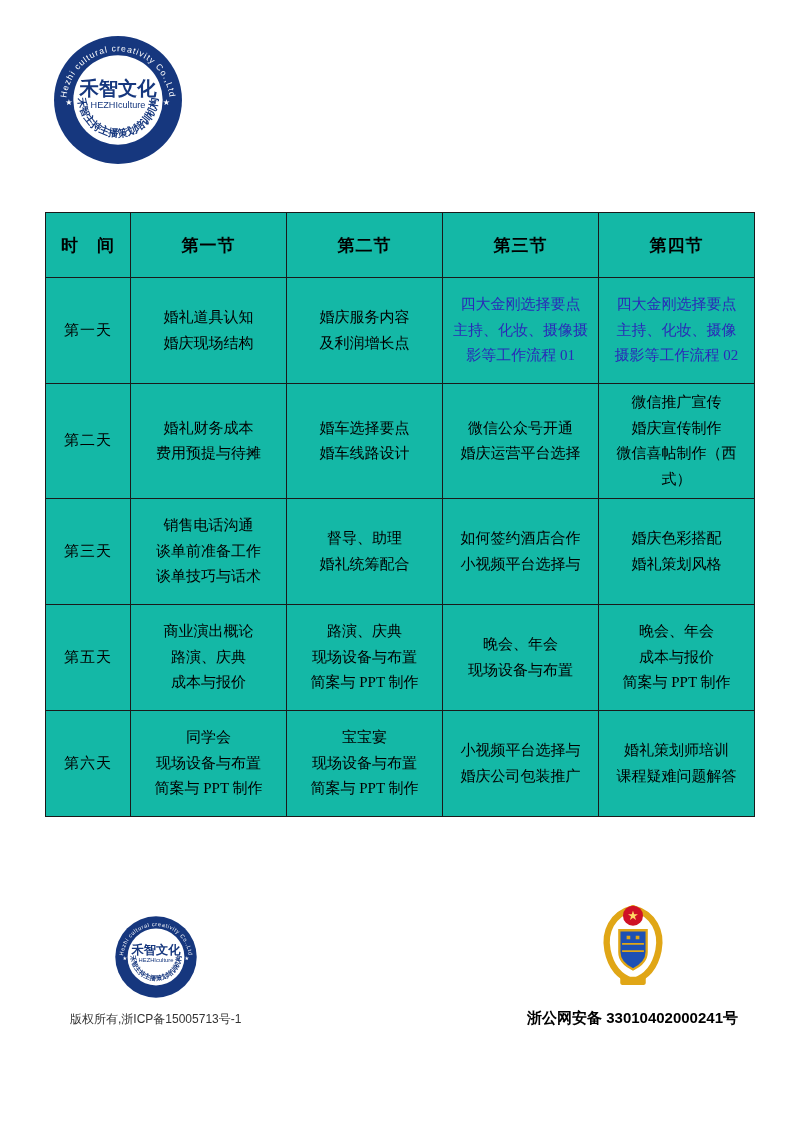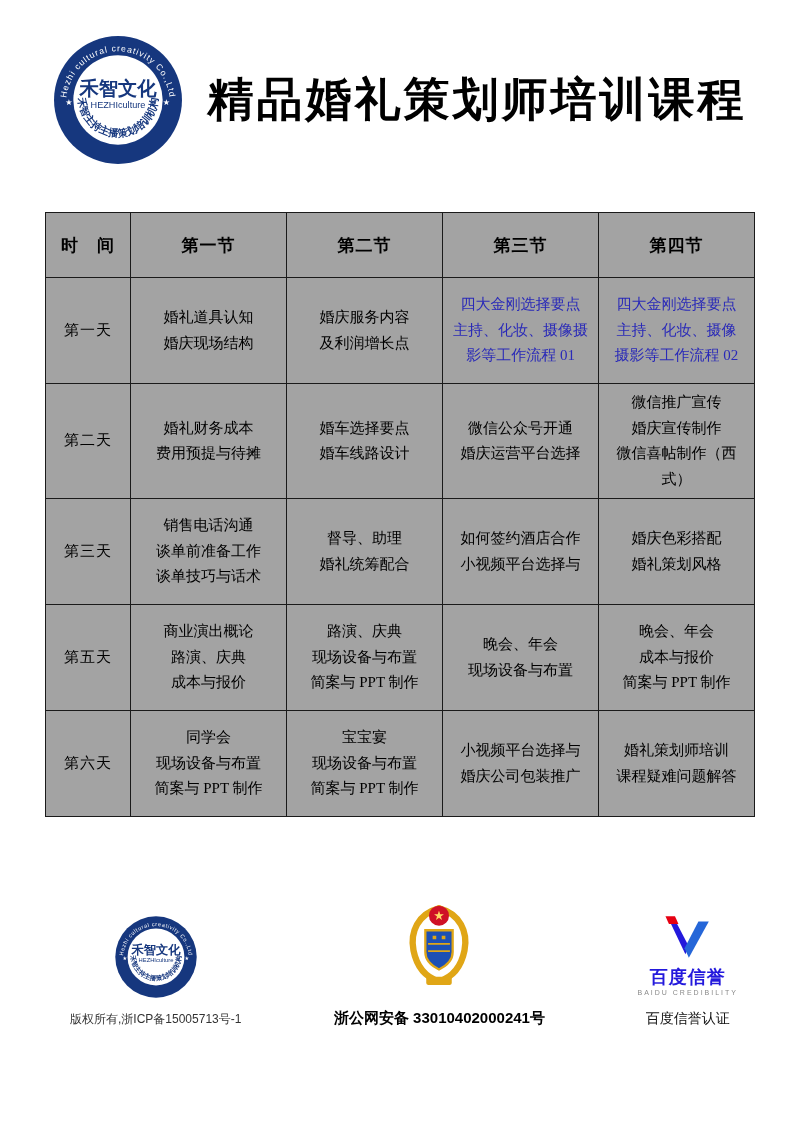--- a/index.html
+++ b/index.html
@@ -45,21 +45,21 @@
   }
   table.course {
     width: 100%;
     border-collapse: collapse;
     table-layout: fixed;
   }
   table.course th, table.course td {
     border: 1px solid #1a1a1a;
     text-align: center;
     vertical-align: middle;
-    background: #a3a3a3;
+    background: #14b8a6;
   }
   table.course thead th {
     height: 62px;
     font-size: 17px;
     font-weight: bold;
     letter-spacing: 1px;
   }
   table.course td {
     height: 93px;
     font-size: 15px;
@@ -181,21 +181,20 @@
         </text>
         <text x="65" y="60" text-anchor="middle" font-size="19" font-weight="bold" fill="#16377e">禾智文化</text>
         <text x="65" y="73" text-anchor="middle" font-size="9" fill="#16377e" font-family="Liberation Sans, sans-serif">HEZHIculture</text>
         <text font-size="10" fill="#16377e" font-weight="bold">
           <textPath href="#arcBotA" startOffset="50%" text-anchor="middle">禾智主持主播策划培训机构</textPath>
         </text>
         <text x="13" y="70" fill="#ffffff" font-size="8">★</text>
         <text x="109" y="70" fill="#ffffff" font-size="8">★</text>
       </svg>
     </div>
-    <h1 class="page-title">精品婚礼策划师培训课程</h1>
   </div>
 
   <div class="table-wrap">
     <table class="course">
       <colgroup>
         <col style="width:12%">
           <col style="width:22%">
           <col style="width:22%">
           <col style="width:22%">
           <col style="width:22%">
@@ -311,27 +310,17 @@
         <circle cx="45" cy="18" r="11" fill="#cf1126"></circle>
         <text x="45" y="23" text-anchor="middle" font-size="14" fill="#ffd966">★</text>
         <path d="M30 34 H60 V58 Q60 70 45 77 Q30 70 30 58 Z" fill="#1d50b4" stroke="#e0a616" stroke-width="2.5"></path>
         <path d="M33 49 H57 M33 57 H57" stroke="#e0a616" stroke-width="2" fill="none"></path>
         <path d="M38 40 h4 v4 h-4 z M48 40 h4 v4 h-4 z" fill="#e0a616"></path>
         <rect x="31" y="85" width="28" height="9" rx="2" fill="#e0a616"></rect>
       </svg>
       <div class="police-text">浙公网安备 33010402000241号</div>
     </div>
 
-    <div class="cert cert-right">
-      <svg class="baidu-logo" viewBox="0 0 60 60">
-        <path d="M10 14 L27 50 L31 41 L17 14 Z" fill="#2319dc"></path>
-        <path d="M54 12 L31 54 L26 43 L42 12 Z" fill="#2566d8"></path>
-        <path d="M4 6 L15 6 L19 15 L8 15 Z" fill="#e60012"></path>
-      </svg>
-      <div class="baidu-title">百度信誉</div>
-      <div class="baidu-subtitle">BAIDU CREDIBILITY</div>
-      <div class="baidu-cert">百度信誉认证</div>
-    </div>
 
   </div>
 
 
 </div>
 
 </body></html>

